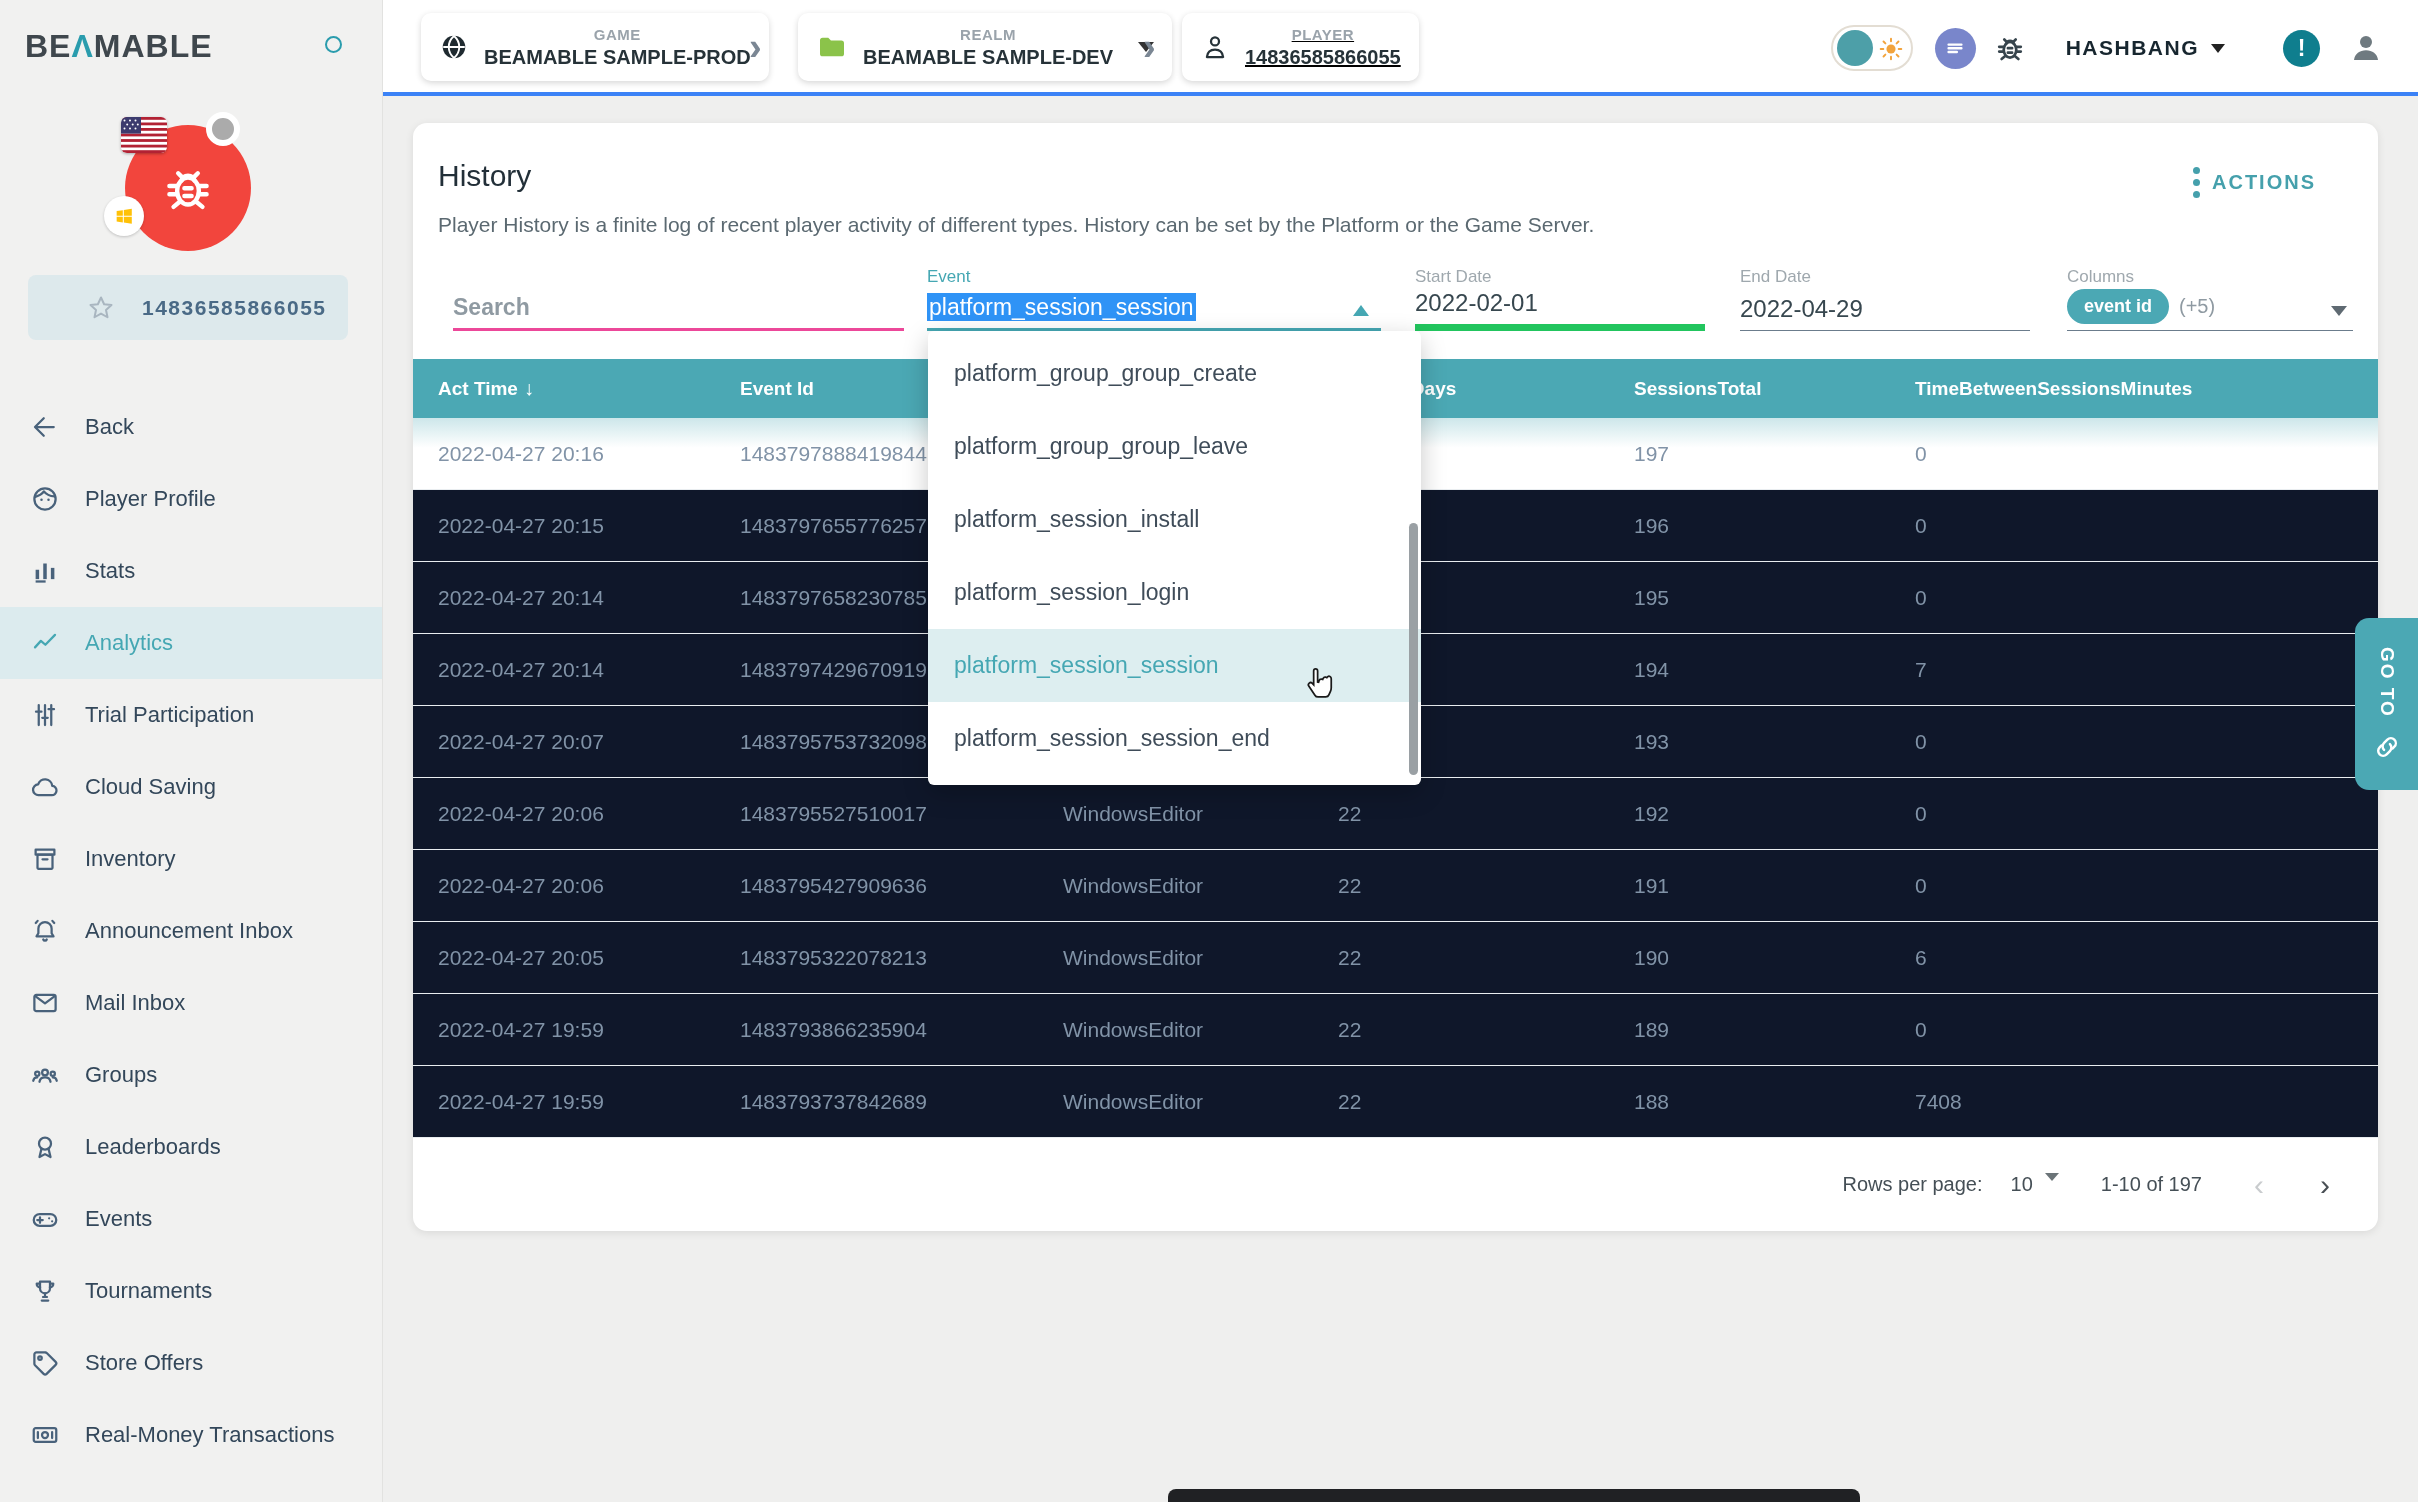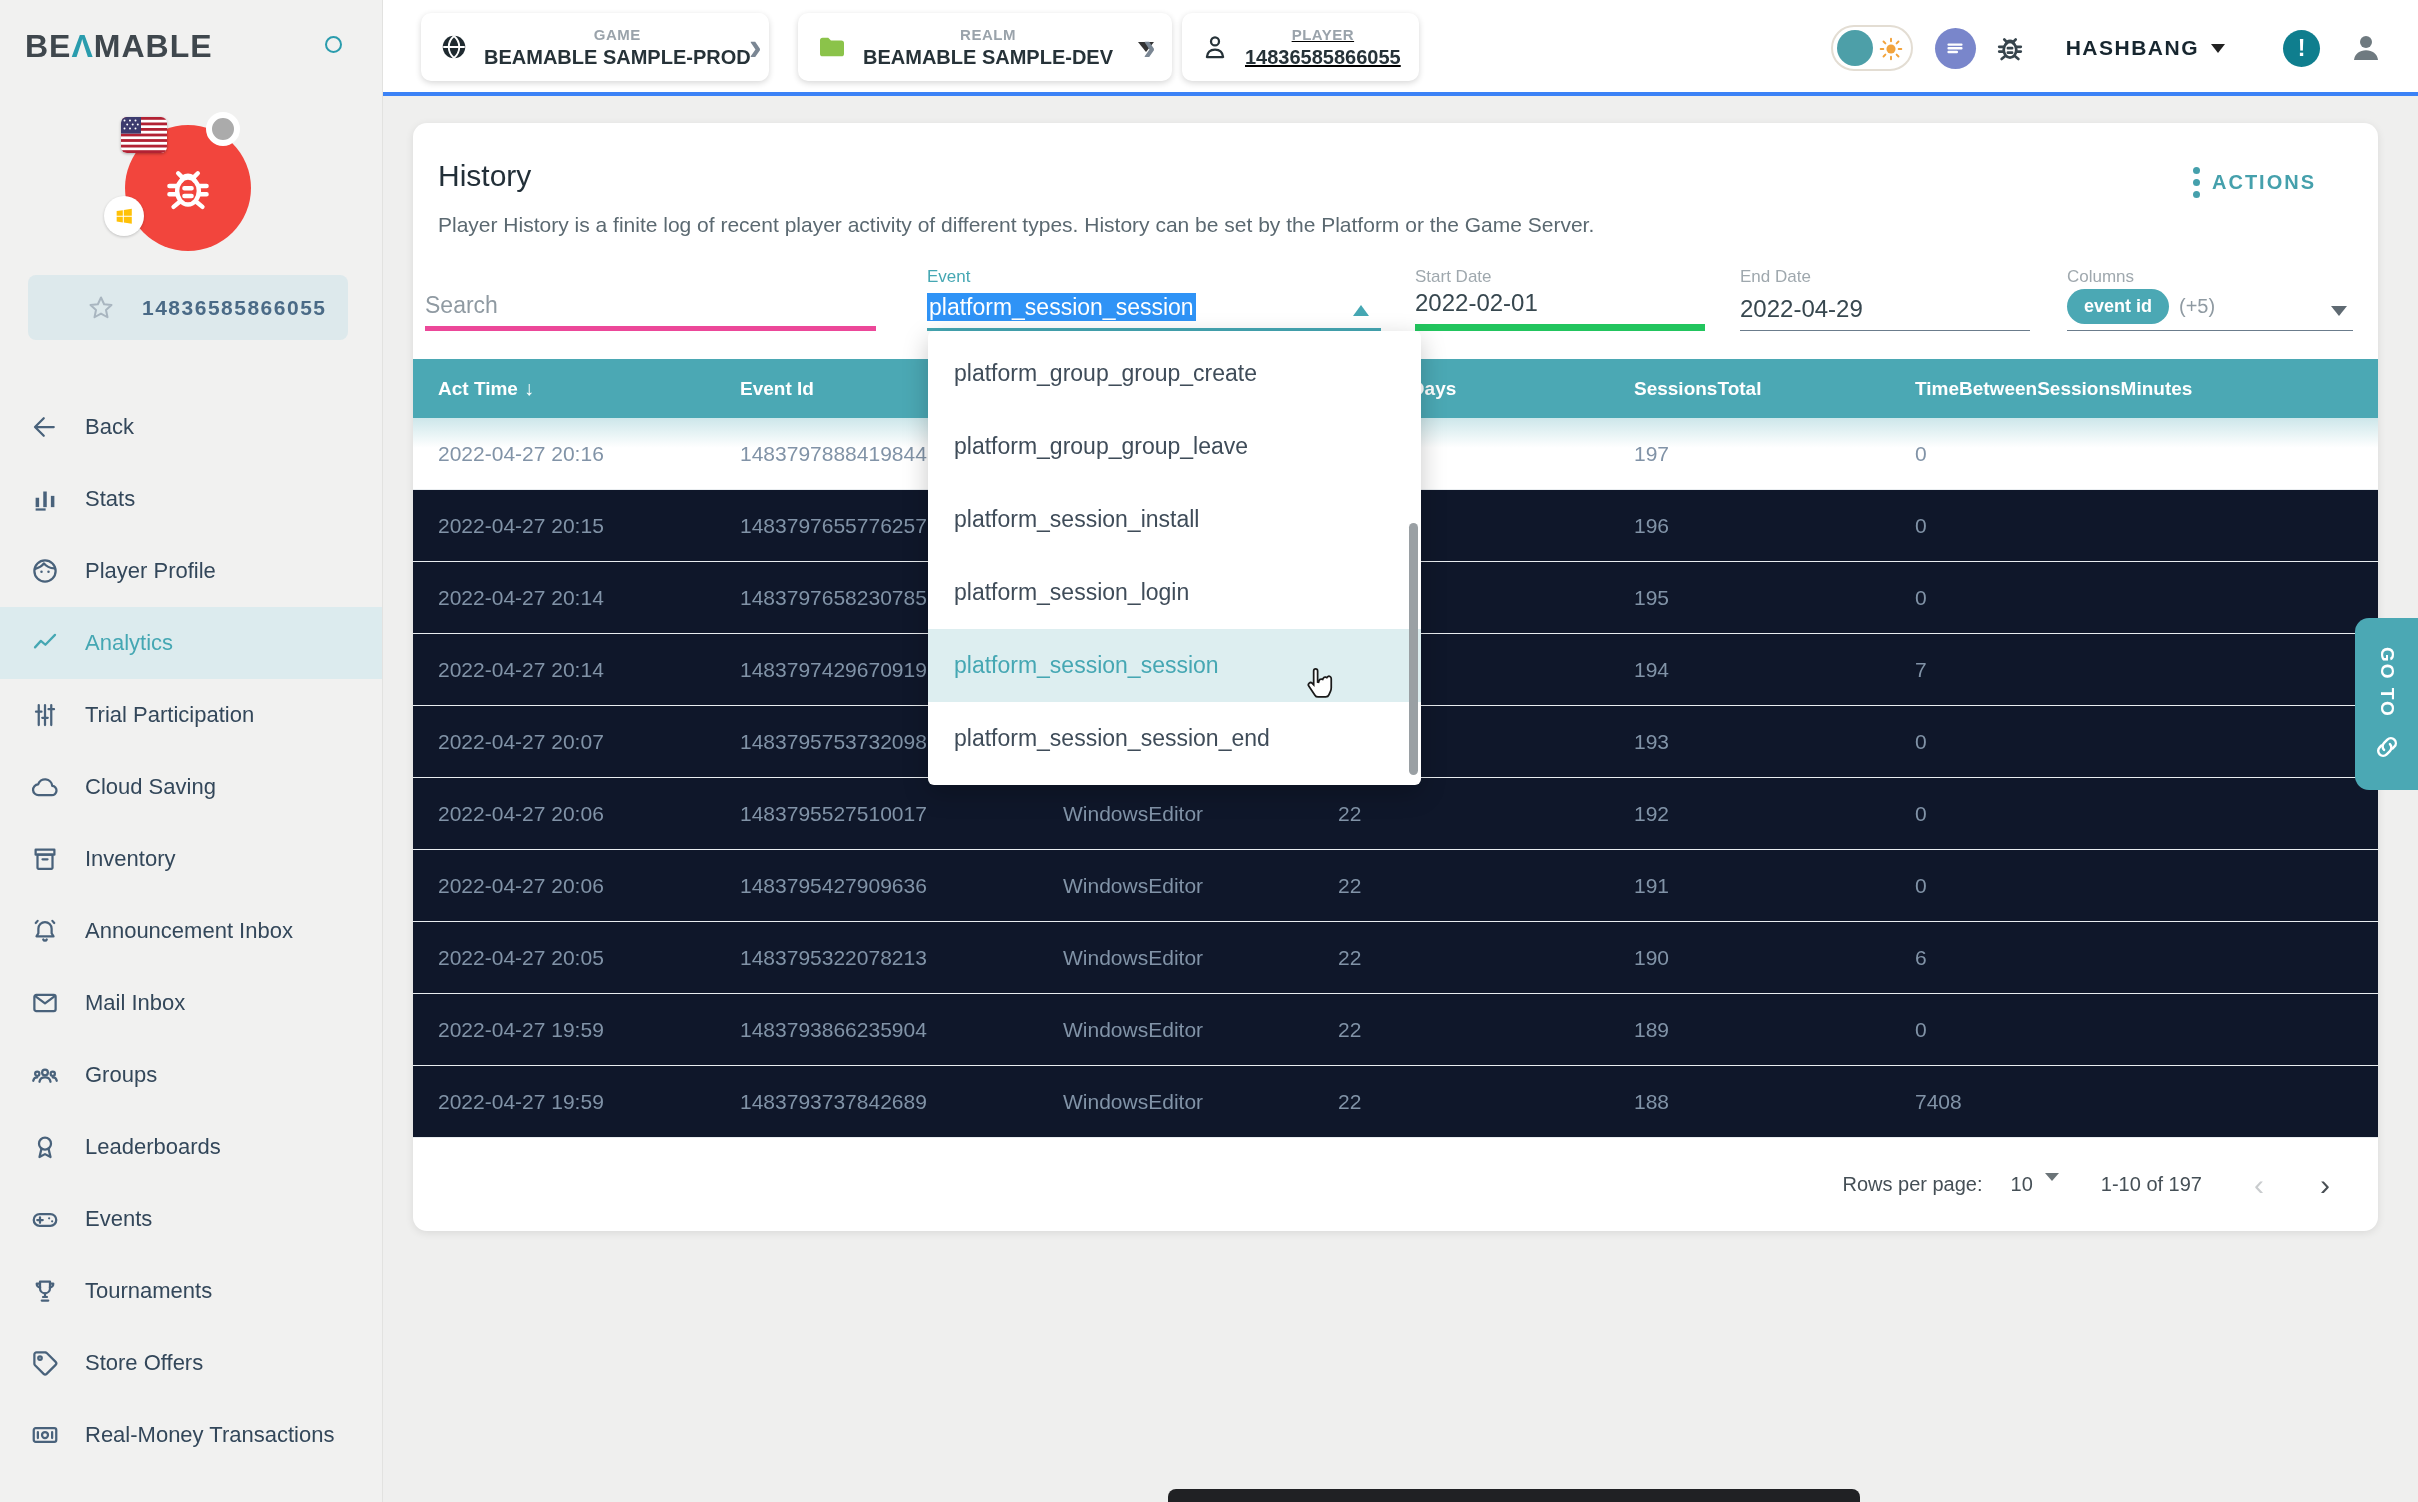--- a/index.html
+++ b/index.html
@@ -50,21 +50,21 @@
   .page-title { position:absolute; left:25px; top:36px; font-size:30px; font-weight:400; color:#222f38; }
   .page-desc { position:absolute; left:25px; top:90px; font-size:21px; color:#5b6971; }
   .actions-btn { position:absolute; right:62px; top:44px; display:flex; align-items:center; gap:12px; color:#45a0ac; font-size:20px; font-weight:700; letter-spacing:2px; cursor:pointer; }
   .kebab { display:flex; flex-direction:column; gap:5px; }
   .kebab i { width:7px; height:7px; border-radius:50%; background:#45a0ac; }
 
   .field { position:absolute; top:144px; height:64px; }
   .field .flabel { font-size:17px; color:#9fa8ae; }
   .field .flabel.teal { color:#45a7b3; }
   .field .fvalue { position:absolute; left:0; bottom:7px; font-size:23px; color:#37474f; white-space:nowrap; }
-  .f-search { left:12px; width:451px; border-bottom:5px solid #ec4899; }
+  .f-search { left:40px; width:451px; border-bottom:3px solid #ec4899;font-weight:bold; }
   .f-search .fvalue { color:#8f9aa2; }
   .f-event { left:514px; width:454px; border-bottom:3px solid #45a7b3; }
   .f-event .fvalue span { background:#2f93f6; color:#fff; padding:1px 2px; }
   .caret.up-teal { position:absolute; right:12px; bottom:12px; border-left:8px solid transparent; border-right:8px solid transparent; border-bottom:11px solid #45a7b3; }
   .f-start { left:1002px; width:290px; border-bottom:7px solid #22c55e; }
   .f-end { left:1327px; width:290px; border-bottom:1px solid #6b7c8c; }
   .f-columns { left:1654px; width:286px; border-bottom:1px solid #6b7c8c; }
   .chip-row { position:absolute; left:0; bottom:6px; display:flex; align-items:center; gap:10px; }
   .chip { background:#4ba8b4; color:#fff; font-size:18px; font-weight:700; border-radius:18px; padding:7px 17px; }
   .chip-more { font-size:20px; color:#8f9aa2; }
@@ -165,41 +165,41 @@
       <div class="nav-item">
         <span class="i">
           <svg width="30" height="30" viewBox="0 0 24 24" fill="none" stroke="currentColor" stroke-width="1.8" stroke-linecap="round" stroke-linejoin="round">
             <path d="M19 12H5M11 5l-7 7 7 7"></path>
           </svg>
         </span>
         <span>Back</span>
       </div>
       <div class="nav-item">
         <span class="i">
+          <svg width="30" height="30" viewBox="0 0 24 24" fill="none" stroke="currentColor" stroke-width="1.8" stroke-linecap="round" stroke-linejoin="round">
+            <circle cx="12" cy="12" r="8.5"></circle>
+            <circle cx="9.2" cy="12.6" r="1" fill="currentColor" stroke="none"></circle>
+            <circle cx="14.8" cy="12.6" r="1" fill="currentColor" stroke="none"></circle>
+            <path d="M4.2 10.3c2.4-.7 5.4-2.2 6.9-4.4 1.7 2.2 5.2 3.8 8.5 4"></path>
+          </svg>
+        </span>
+        <span>Player Profile</span>
+      </div>
+      <div class="nav-item">
+        <span class="i">
           <svg width="30" height="30" viewBox="0 0 24 24">
             <g fill="currentColor">
               <rect x="4.5" y="11" width="2.8" height="7.5"></rect>
               <rect x="10.6" y="6" width="2.8" height="12.5"></rect>
               <rect x="16.7" y="9.5" width="2.8" height="9"></rect>
               <rect x="4.5" y="19.5" width="8" height="1.8"></rect>
             </g>
           </svg>
         </span>
         <span>Stats</span>
-      </div>
-      <div class="nav-item">
-        <span class="i">
-          <svg width="30" height="30" viewBox="0 0 24 24" fill="none" stroke="currentColor" stroke-width="1.8" stroke-linecap="round" stroke-linejoin="round">
-            <circle cx="12" cy="12" r="8.5"></circle>
-            <circle cx="9.2" cy="12.6" r="1" fill="currentColor" stroke="none"></circle>
-            <circle cx="14.8" cy="12.6" r="1" fill="currentColor" stroke="none"></circle>
-            <path d="M4.2 10.3c2.4-.7 5.4-2.2 6.9-4.4 1.7 2.2 5.2 3.8 8.5 4"></path>
-          </svg>
-        </span>
-        <span>Player Profile</span>
       </div>
       <div class="nav-item active">
         <span class="i">
           <svg width="30" height="30" viewBox="0 0 24 24" fill="none" stroke="currentColor" stroke-width="1.8" stroke-linecap="round" stroke-linejoin="round">
             <path d="M4 15.5l4.7-5.2 3.6 3.1 7.7-7.9"></path>
           </svg>
         </span>
         <span>Analytics</span>
       </div>
       <div class="nav-item">

